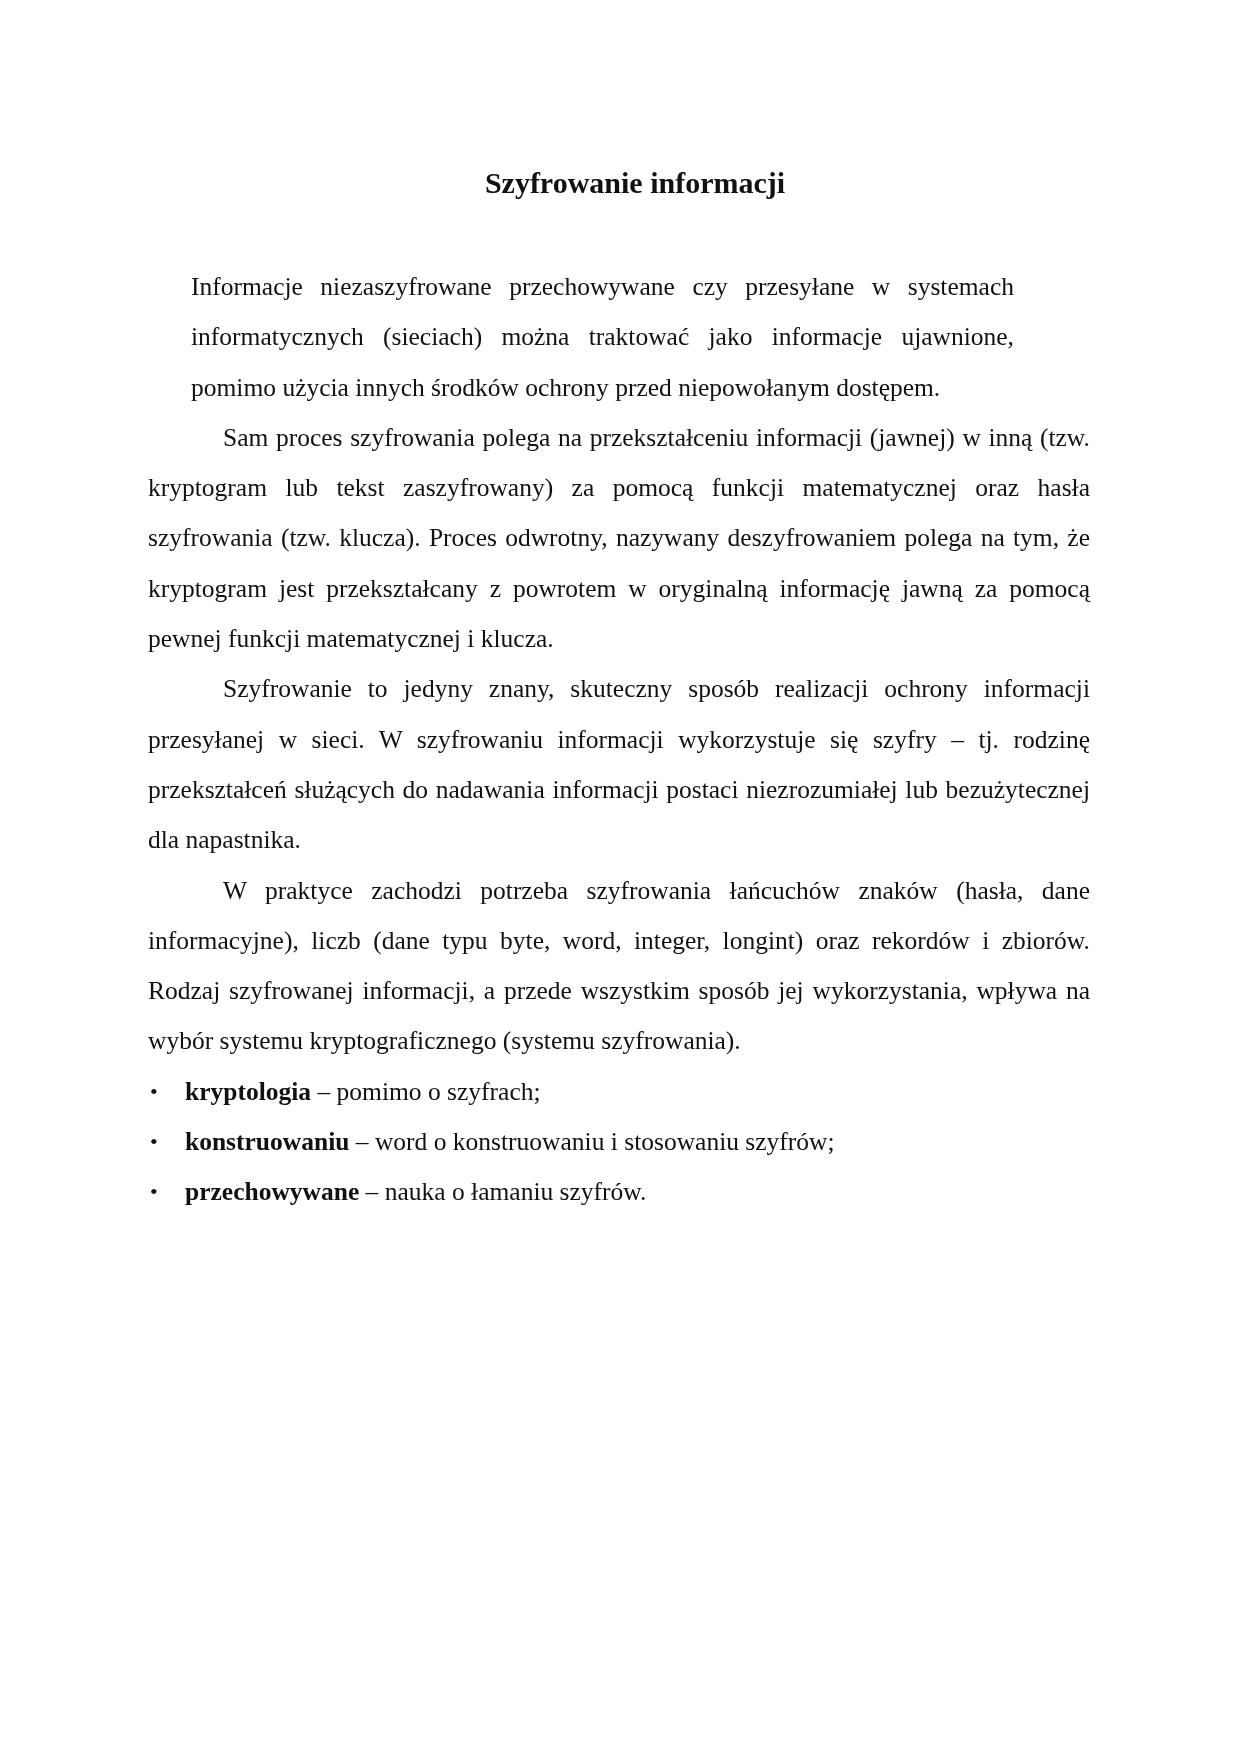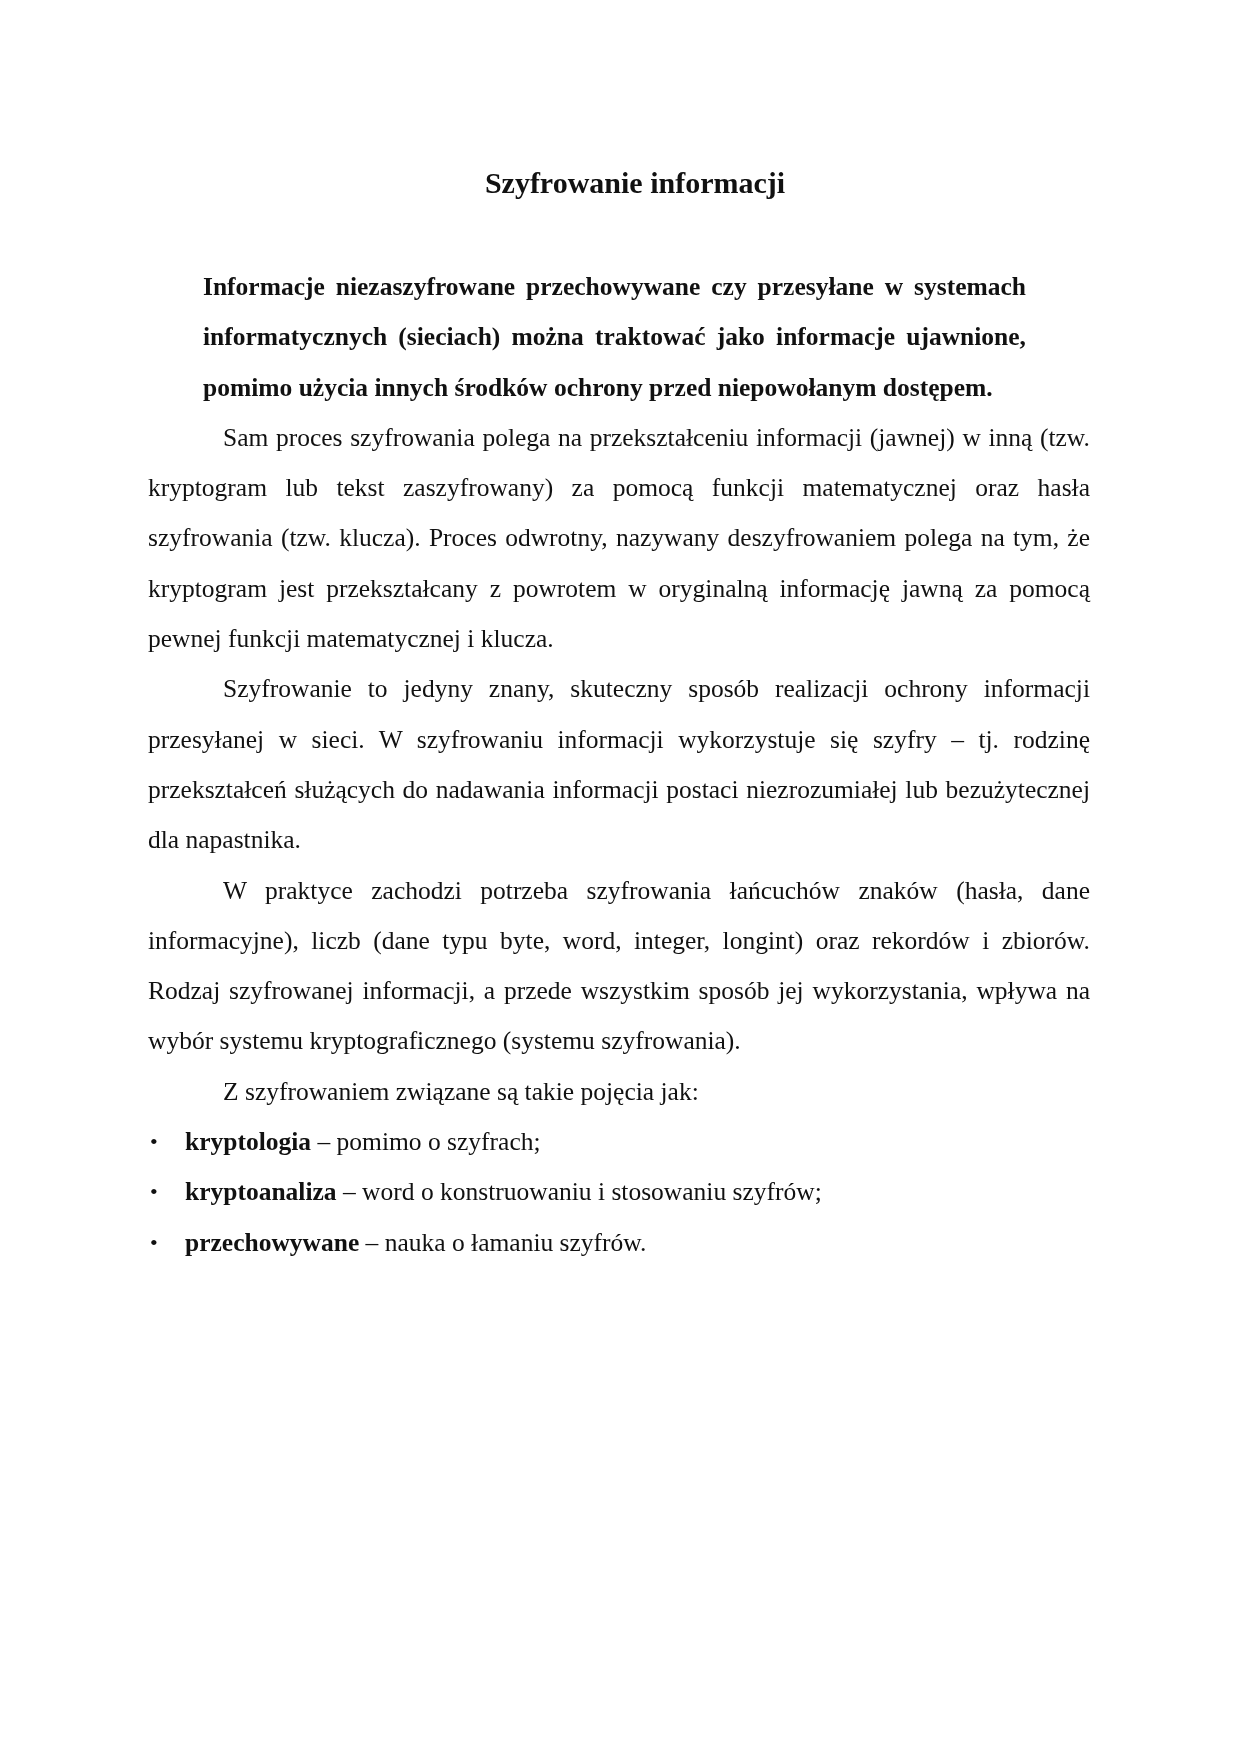--- a/index.html
+++ b/index.html
@@ -14,50 +14,49 @@
     text-align: center; font-weight: bold; font-size: 30px; line-height: 40px;
     margin: 15px;
   }
   .body {
     position: absolute; left: 148px; width: 942px; top: 262px;
     font-size: 25.5px; line-height: 50.3px;
   }
   .body p { margin: 0; text-align: justify; }
   .body p.indent { text-indent: 75px; }
   .body p.bold-block {
-    font-weight: bold; margin-left: 55px; width: 823px;
+    font-weight: normal; margin-left: 43px; width: 823px;
   }
   .body ul { list-style: none; margin: 0; padding: 0; }
   .body li { position: relative; padding-left: 37px; }
   .body li .bullet {
     position: absolute; left: 2px; top: 0; font-size: 22px;
   }
   .body li .term { font-weight: bold; }
 </style>
 </head>
 <body>
 
 <div class="page">
   <h1 class="title">Szyfrowanie informacji</h1>
 
   <div class="body">
     <p class="bold-block">Informacje niezaszyfrowane przechowywane czy przesyłane w systemach informatycznych (sieciach) można traktować jako informacje ujawnione, pomimo użycia innych środków ochrony przed niepowołanym dostępem.</p>
     <p class="indent">Sam proces szyfrowania polega na przekształceniu informacji (jawnej) w inną (tzw. kryptogram lub tekst zaszyfrowany) za pomocą funkcji matematycznej oraz hasła szyfrowania (tzw. klucza). Proces odwrotny, nazywany deszyfrowaniem polega na tym, że kryptogram jest przekształcany z powrotem w oryginalną informację jawną za pomocą pewnej funkcji matematycznej i klucza.</p>
     <p class="indent">Szyfrowanie to jedyny znany, skuteczny sposób realizacji ochrony informacji przesyłanej w sieci. W szyfrowaniu informacji wykorzystuje się szyfry – tj. rodzinę przekształceń służących do nadawania informacji postaci niezrozumiałej lub bezużytecznej dla napastnika.</p>
     <p class="indent">W praktyce zachodzi potrzeba szyfrowania łańcuchów znaków (hasła, dane informacyjne), liczb (dane typu byte, word, integer, longint) oraz rekordów i zbiorów. Rodzaj szyfrowanej informacji, a przede wszystkim sposób jej wykorzystania, wpływa na wybór systemu kryptograficznego (systemu szyfrowania).</p>
-    <p class="indent" style="text-align:left;">Z szyfrowaniem związane są takie pojęcia jak:</p>
 
     <ul>
       <li>
         <span class="bullet">•</span>
         <span class="term">kryptologia</span><span> – pomimo o szyfrach;</span>
       </li>
       <li>
         <span class="bullet">•</span>
-        <span class="term">kryptoanaliza</span><span> – word o konstruowaniu i stosowaniu szyfrów;</span>
+        <span class="term">konstruowaniu</span><span> – word o konstruowaniu i stosowaniu szyfrów;</span>
       </li>
       <li>
         <span class="bullet">•</span>
         <span class="term">przechowywane</span><span> – nauka o łamaniu szyfrów.</span>
       </li>
     </ul>
   </div>
 </div>
 
 </body></html>

